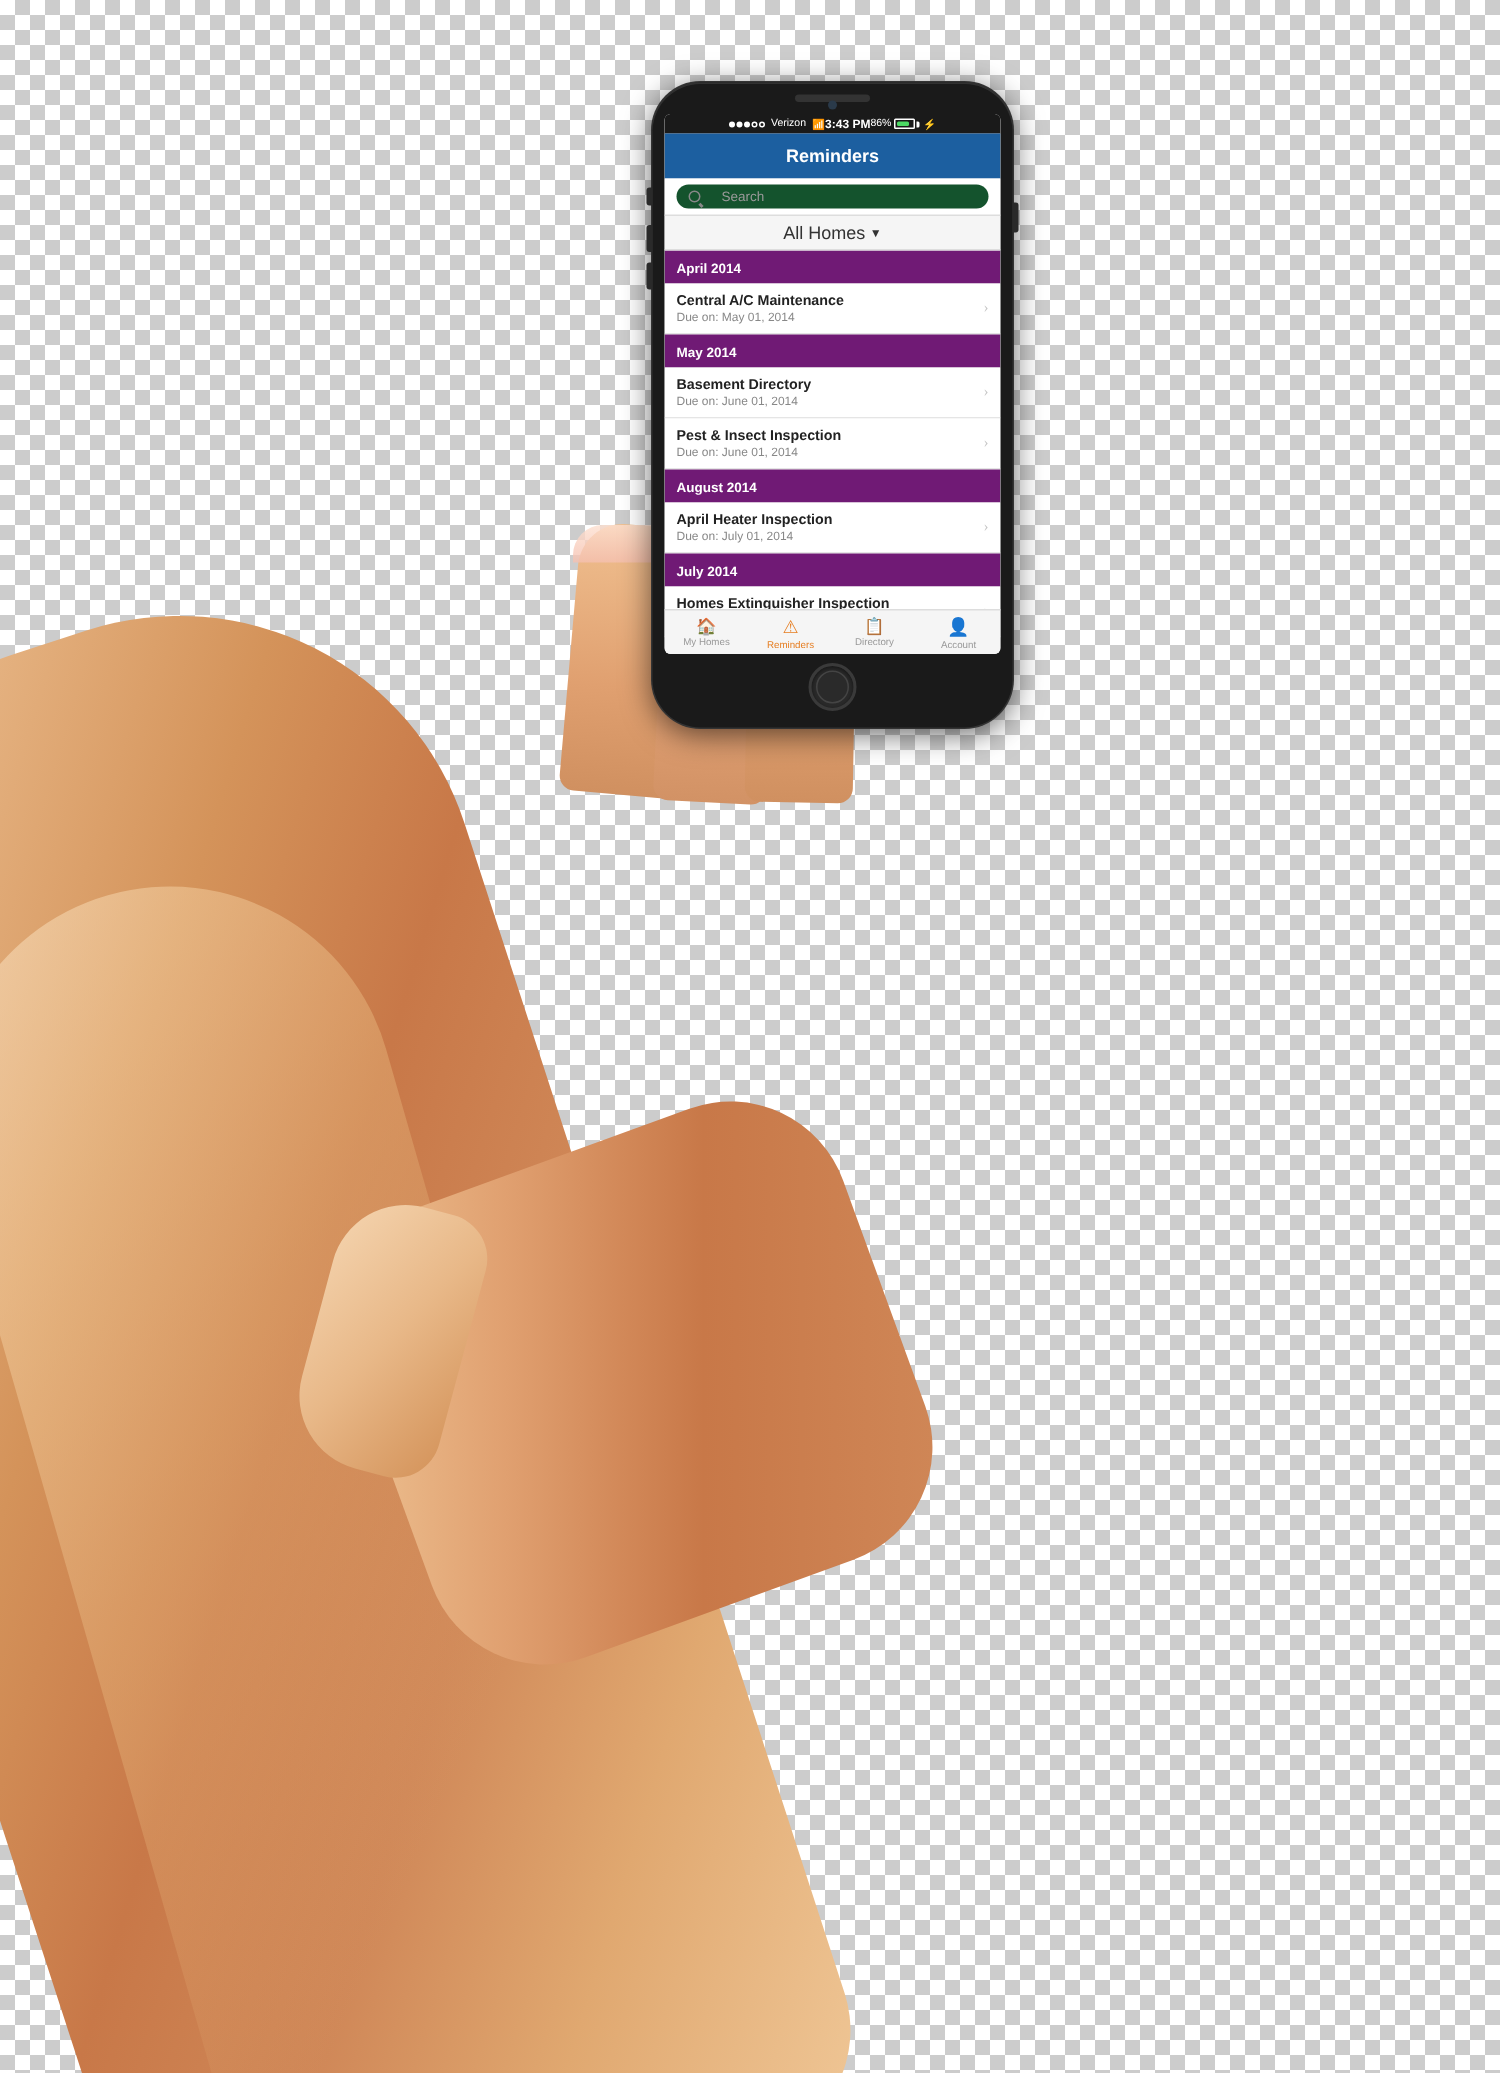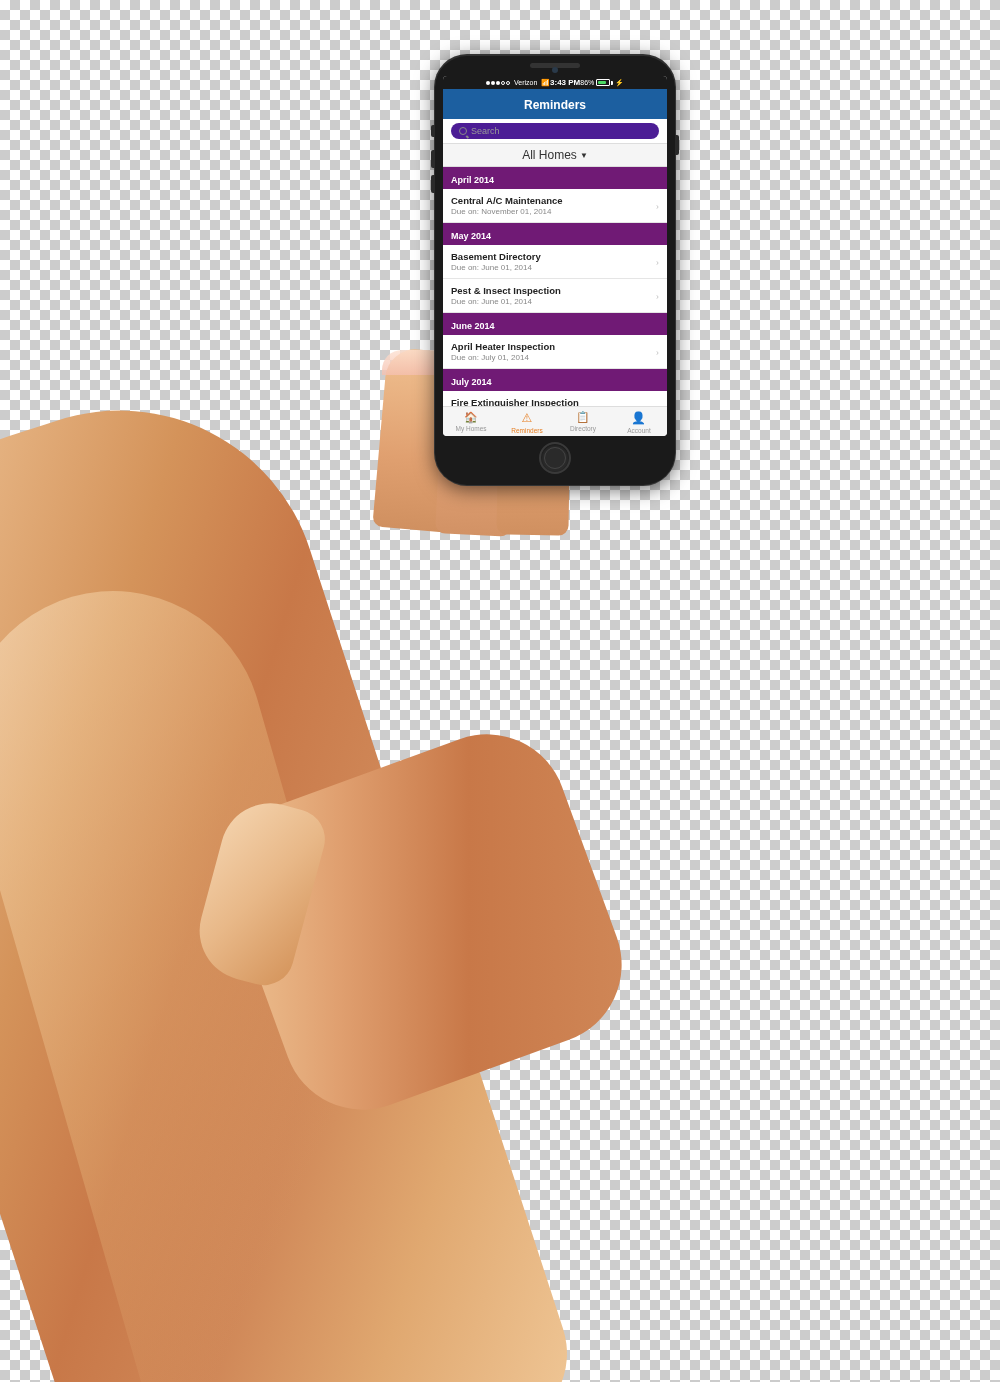--- a/index.html
+++ b/index.html
@@ -150,26 +150,26 @@
     }
 
     
     .search-bar {
       background: white;
       padding: 4px 8px;
       border-bottom: 1px solid #ddd;
     }
 
     .search-input-box {
-      background: #4c1d95;
+      background: #14532d;
       border-radius: 8px;
       padding: 3px 8px;
       display: flex;
       align-items: center;
-      gap: 4px;
+      gap: 14px;
     }
 
     .search-icon-shape {
       width: 8px;
       height: 8px;
       border: 1.5px solid #888;
       border-radius: 50%;
       position: relative;
     }
 
@@ -510,21 +510,21 @@
         </div>
 
         <div class="items-list">
 
           <div class="section-header">
             <span class="section-title">April 2014</span>
           </div>
           <div class="list-item">
             <div class="list-item-content">
               <div class="list-item-title">Central A/C Maintenance</div>
-              <div class="list-item-subtitle">Due on: November 01, 2014</div>
+              <div class="list-item-subtitle">Due on: May 01, 2014</div>
             </div>
             <span class="chevron">›</span>
           </div>
 
           <div class="section-header">
             <span class="section-title">May 2014</span>
           </div>
           <div class="list-item">
             <div class="list-item-content">
               <div class="list-item-title">Basement Directory</div>
@@ -534,36 +534,36 @@
           </div>
           <div class="list-item">
             <div class="list-item-content">
               <div class="list-item-title">Pest &amp; Insect Inspection</div>
               <div class="list-item-subtitle">Due on: June 01, 2014</div>
             </div>
             <span class="chevron">›</span>
           </div>
 
           <div class="section-header">
-            <span class="section-title">June 2014</span>
+            <span class="section-title">August 2014</span>
           </div>
           <div class="list-item">
             <div class="list-item-content">
               <div class="list-item-title">April Heater Inspection</div>
               <div class="list-item-subtitle">Due on: July 01, 2014</div>
             </div>
             <span class="chevron">›</span>
           </div>
 
           <div class="section-header">
             <span class="section-title">July 2014</span>
           </div>
           <div class="list-item">
             <div class="list-item-content">
-              <div class="list-item-title">Fire Extinguisher Inspection</div>
+              <div class="list-item-title">Homes Extinguisher Inspection</div>
               <div class="list-item-subtitle">Due on: August 01, 2014</div>
             </div>
             <span class="chevron">›</span>
           </div>
 
         </div>
 
         <div class="tab-bar">
           <div class="tab-item">
             <span class="tab-icon" style="font-size:11px;">🏠</span>

